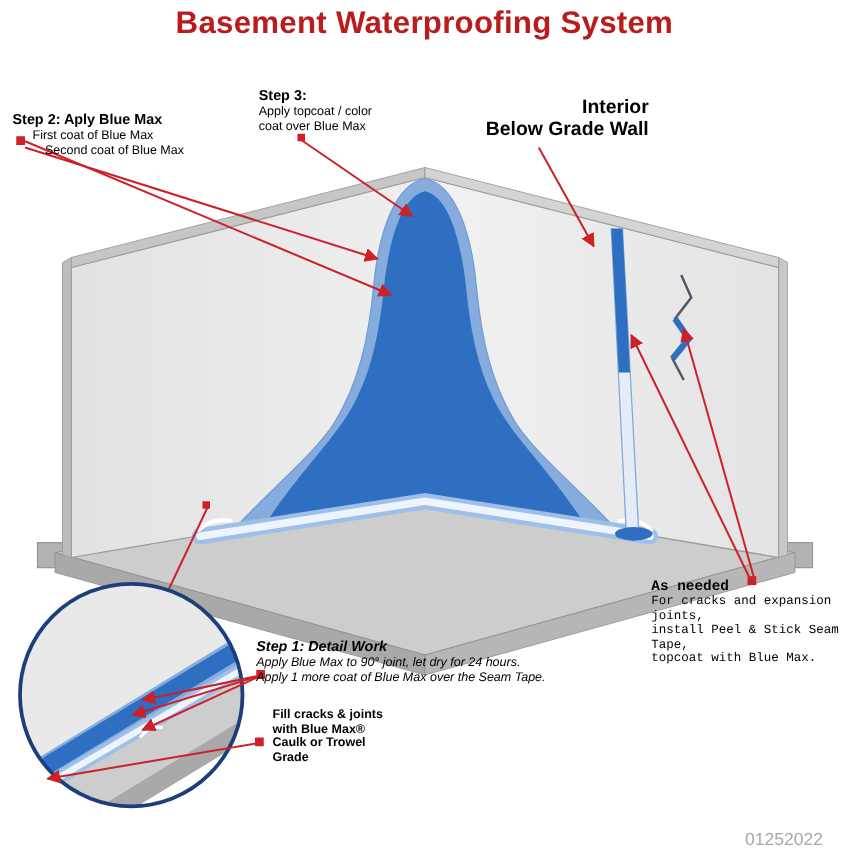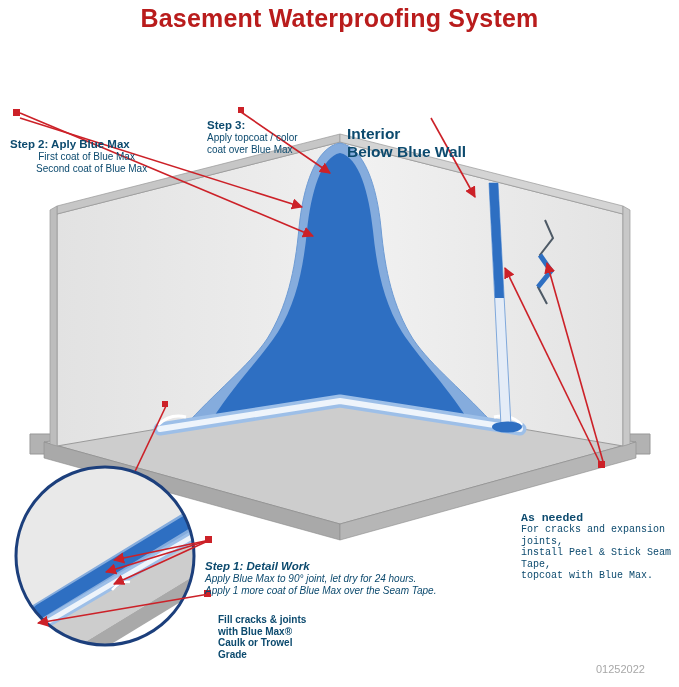--- a/index.html
+++ b/index.html
@@ -1,27 +1,27 @@
 <!DOCTYPE html>
 <html><head>
 <meta charset="utf-8">
 <style>
   html,body{margin:0;padding:0;background:#ffffff;}
   .canvas{position:relative;width:679px;height:687px;background:#ffffff;
           font-family:"Liberation Sans",sans-serif;overflow:hidden;}
   .title{position:absolute;top:4px;left:0;width:100%;text-align:center;
          font-size:25px;font-weight:bold;color:#b91c1c;letter-spacing:.2px;}
   svg.diagram{position:absolute;left:0;top:0;}
-  .lbl{position:absolute;color:#0c4a6e;margin-top:48px;}
+  .lbl{position:absolute;color:#000000;}
   .h{font-weight:bold;font-size:11.5px;line-height:13px;}
   .s{font-size:10px;line-height:11.5px;}
-  .i1{padding-left:16px;text-align:center;}
+  .i1{padding-left:16px;}
   .i2{padding-left:26px;}
-  .interior{font-weight:bold;font-size:15.5px;line-height:18px;text-align:left;}
-  .doc{position:absolute;color:#a8a8a8;font-size:11px;}
+  .interior{font-weight:bold;font-size:15.5px;line-height:18px;text-align:right;}
+  .doc{position:absolute;color:#a8a8a8;font-size:14px;}
 </style>
 </head>
 <body>
 
 <div class="canvas">
 
   <div class="title">Basement Waterproofing System</div>
 
   <svg class="diagram" width="679" height="687" viewBox="0 0 679 687">
     <defs>
@@ -134,21 +134,21 @@
   </div>
 
   <div class="lbl" style="left:207px;top:71px;">
     <div class="h">Step 3:</div>
     <div class="s">Apply topcoat / color</div>
     <div class="s">coat over Blue Max</div>
   </div>
 
   <div class="lbl interior" style="left:347px;top:77px;width:172px;">
     <div>Interior</div>
-    <div>Below Blue Wall</div>
+    <div>Below Grade Wall</div>
   </div>
 
   <div class="lbl" style="left:521px;top:463px;width:152px;font-family:Liberation Mono, monospace;">
     <div class="h">As needed</div>
     <div class="s">For cracks and expansion joints,</div>
     <div class="s">install Peel &amp; Stick Seam Tape,</div>
     <div class="s">topcoat with Blue Max.</div>
   </div>
 
   <div class="lbl" style="left:205px;top:512px;font-style:italic;">

